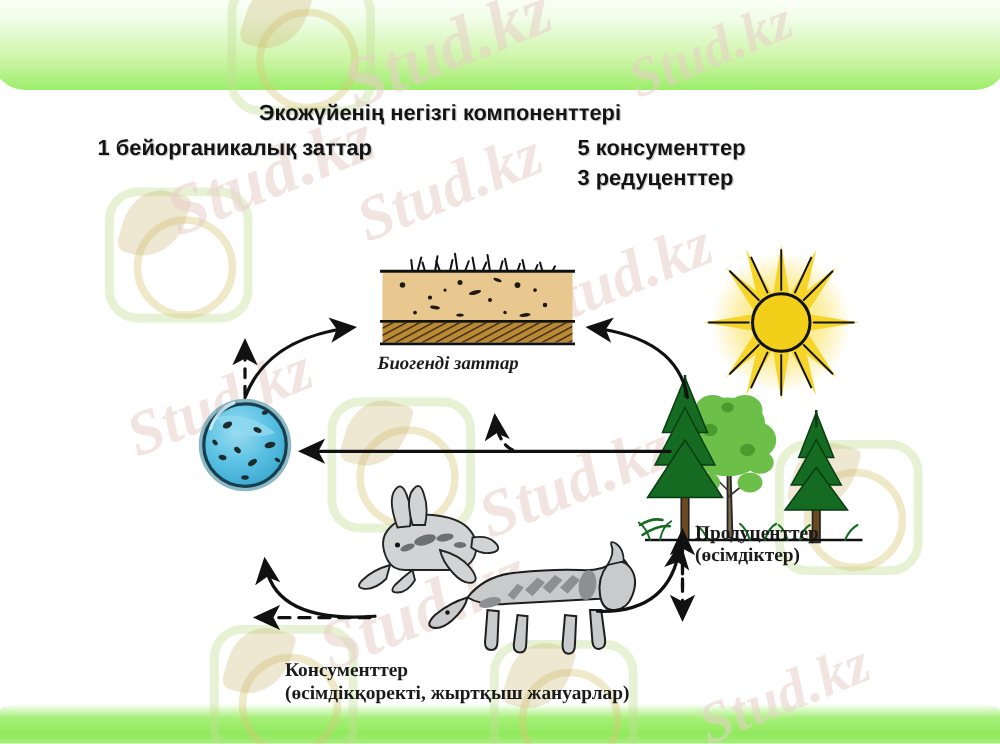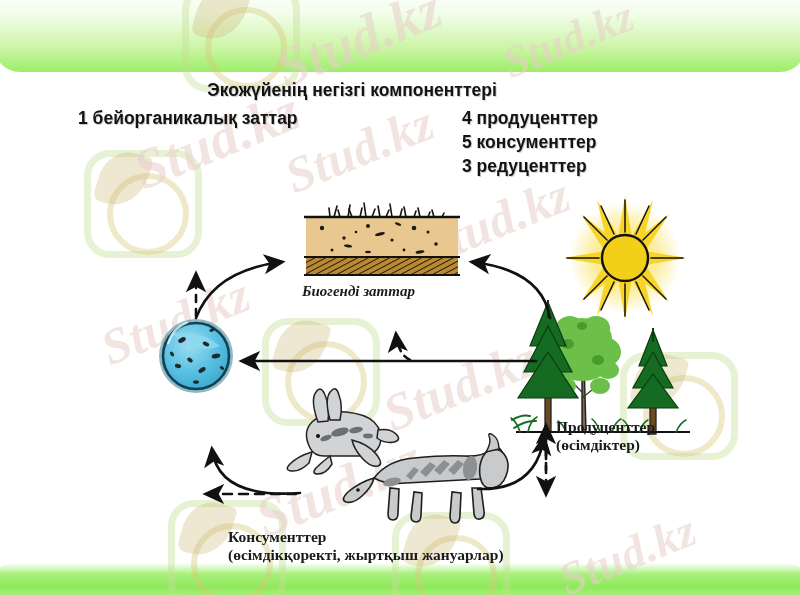--- a/index.html
+++ b/index.html
@@ -394,21 +394,20 @@
     </g>
   </svg>
 
   <div class="hdr-title">Экожүйенің негізгі компоненттері</div>
 
   <div class="hdr-col hdr-left">
     <div>1 бейорганикалық заттар</div>
   </div>
 
   <div class="hdr-col hdr-right">
-    <div>4 продуценттер</div>
     <div>5 консументтер</div>
     <div>3 редуценттер</div>
   </div>
 
   <div class="dlabel" id="lbl-biogenic">Биогенді заттар</div>
   <div class="dlabel" id="lbl-producers">Продуценттер
 (өсімдіктер)</div>
   <div class="dlabel" id="lbl-consumers">Консументтер
 (өсімдікқоректі, жыртқыш жануарлар)</div>
 

